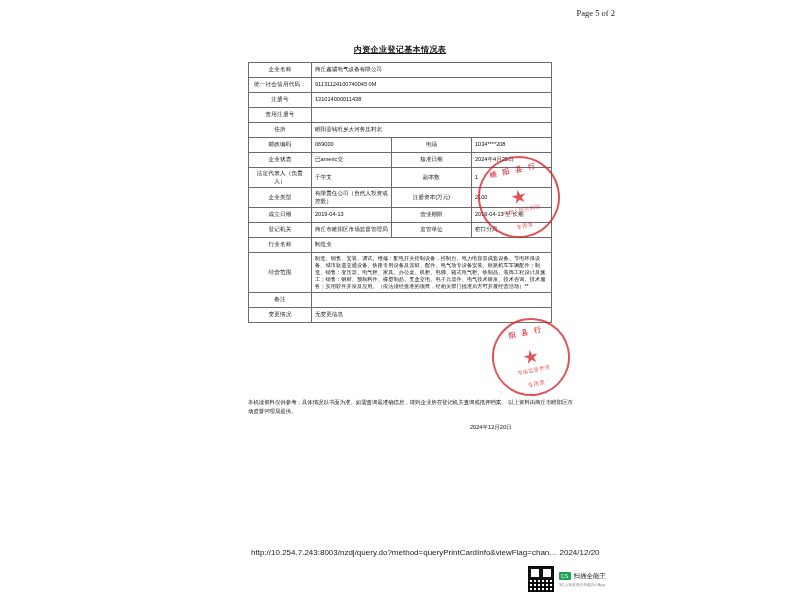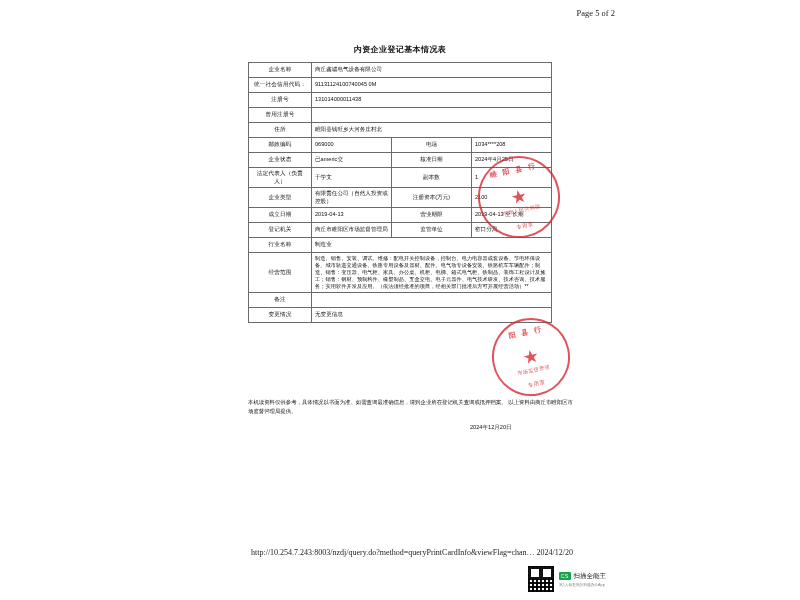--- a/index.html
+++ b/index.html
@@ -26,20 +26,21 @@
   .doc-title {
     position: absolute;
     top: 44px;
     left: 0;
     width: 800px;
     text-align: center;
     font-size: 8px;
     font-weight: bold;
     letter-spacing: 0.4px;
     color: #111;
+    text-decoration: underline;
   }
   .doc-wrap {
     position: absolute;
     top: 62px;
     left: 248px;
     width: 304px;
   }
   table.reg {
     border-collapse: collapse;
     width: 304px;
@@ -100,21 +101,21 @@
     top: 424px;
     left: 470px;
     font-size: 5.6px;
     color: #111;
   }
   .footer-url {
     position: absolute;
     top: 548px;
     left: 218px;
     font-size: 8px;
-    font-family: Liberation Serif, serif;
+    font-family: Liberation Sans, sans-serif;
     color: #222;
     padding-left: 33px;
   }
   
   .seal {
     position: absolute;
     border: 2.2px solid #d8242c;
     border-radius: 50%;
     color: #d8242c;
     opacity: 0.78;

